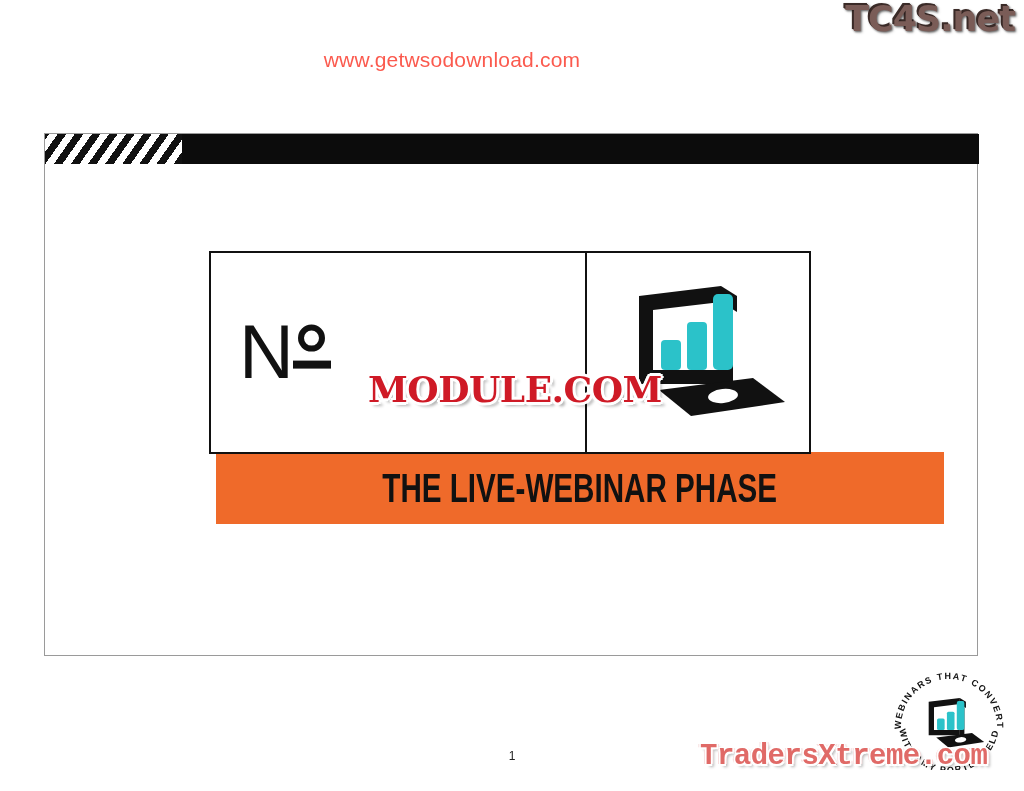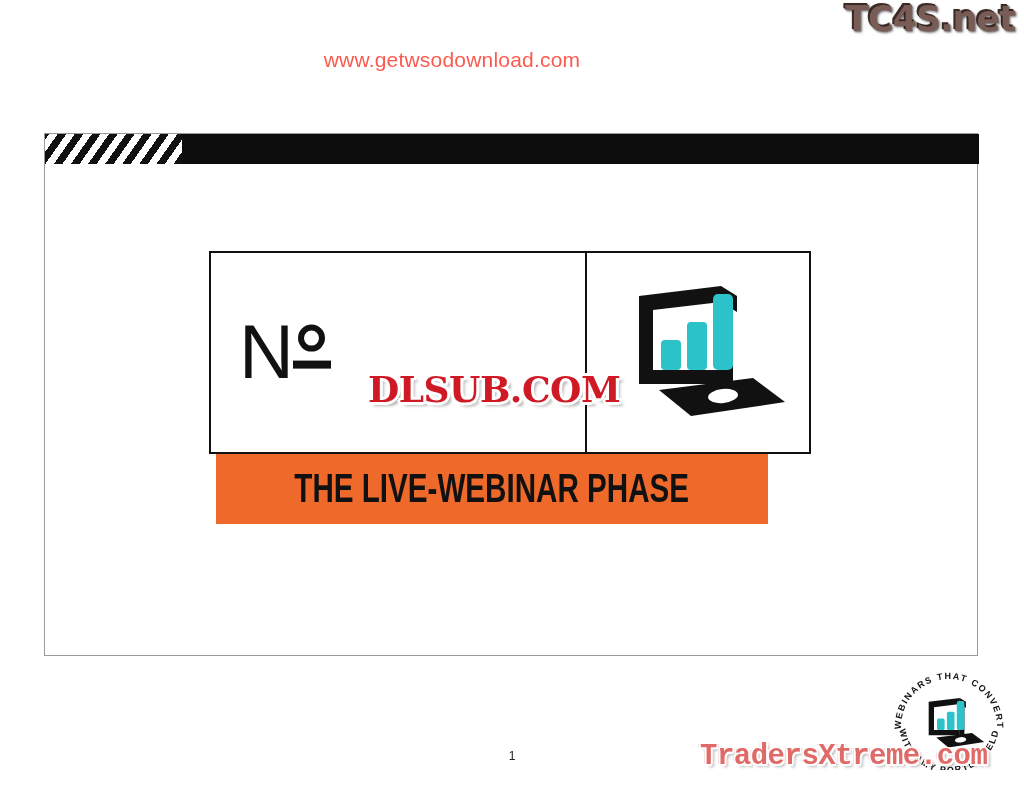--- a/index.html
+++ b/index.html
@@ -187,21 +187,21 @@
   }
 
   
   .laptop-icon { display: block; }
 
   
   #phase-banner {
     position: absolute;
     left: 171px;
     top: 318px;
-    width: 552px;
+    width: 728px;
     height: 72px;
     background: #ef6a2a;
     display: flex;
     align-items: center;
     justify-content: center;
   }
   #phase-title {
     font-family: "Liberation Sans Narrow", "Liberation Sans", sans-serif;
     font-size: 40px;
     font-weight: 700;
@@ -351,17 +351,17 @@
         <rect x="84" y="44" width="20" height="48" rx="4" fill="#2bc2c9"></rect>
         <rect x="110" y="16" width="20" height="76" rx="5" fill="#2bc2c9"></rect>
         <path d="M56 112 L150 100 L182 124 L88 138 Z" fill="#111111"></path>
         <ellipse cx="120" cy="118" rx="15" ry="7" transform="rotate(-6 120 118)" fill="#ffffff"></ellipse>
       </g>
     </svg>
   </div>
 
 </div>
 
-<div id="dlsub-watermark">DLSUB.COM</div>
+<div id="dlsub-watermark">MODULE.COM</div>
 
 <div id="page-number">1</div>
 
 <div id="traders-watermark">TradersXtreme.com</div>
 
 </body></html>

